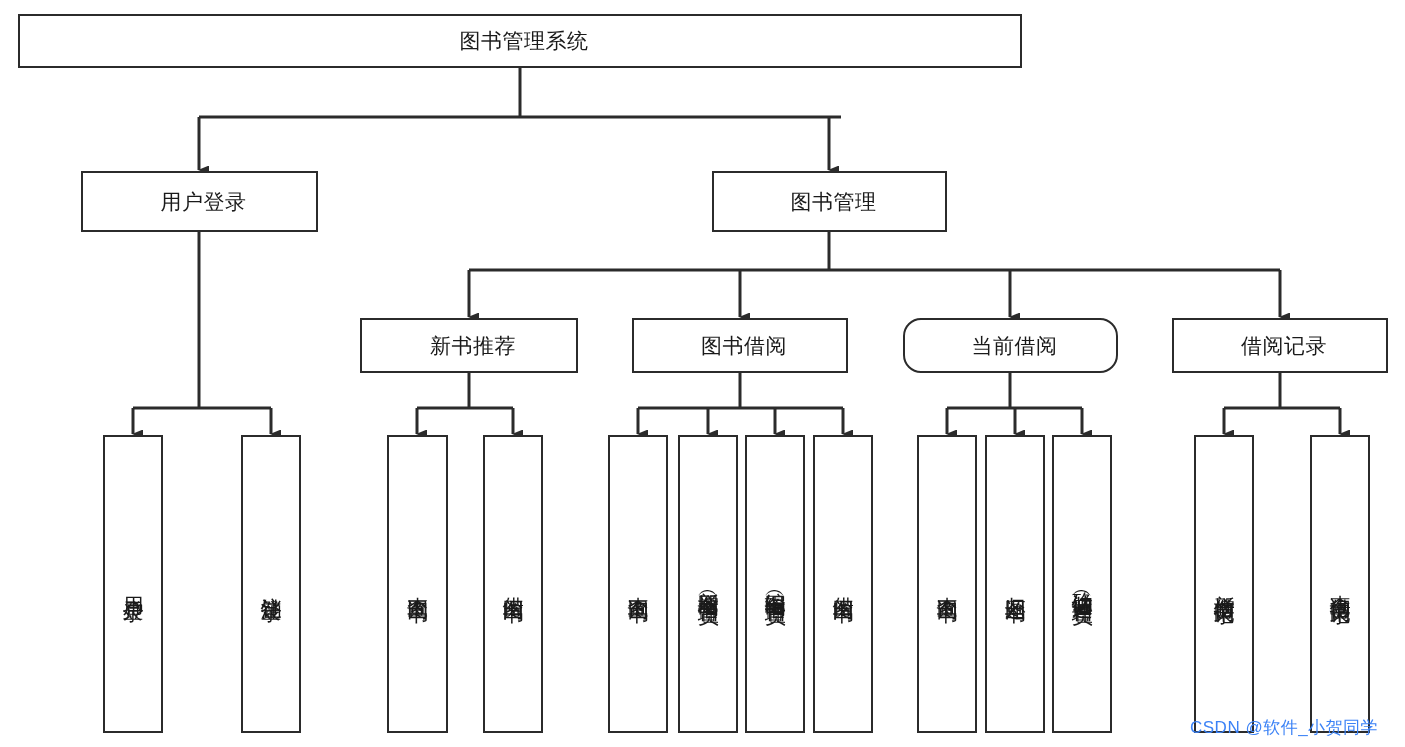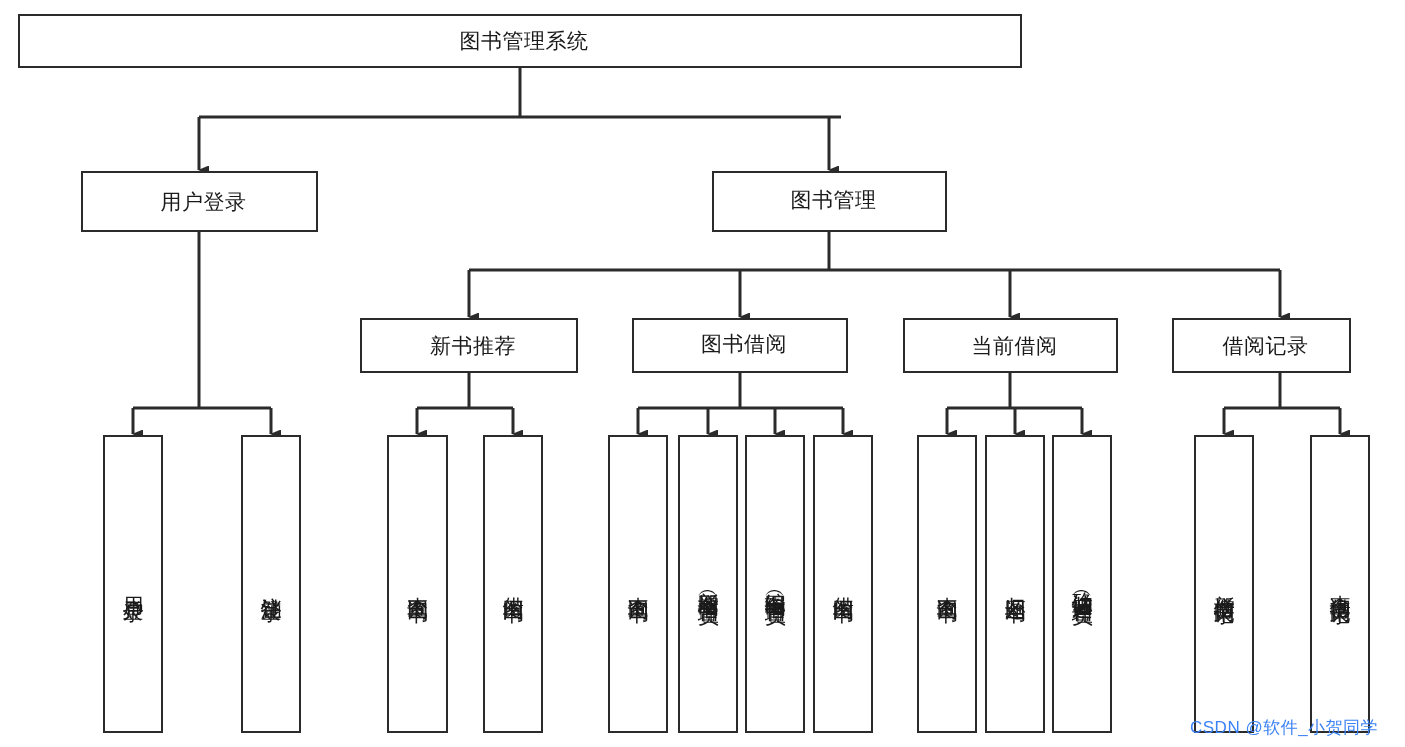--- a/index.html
+++ b/index.html
@@ -115,34 +115,34 @@
     </g>
   </svg>
 
   <div class="node horiz" style="left:18px; top:14px; width:1004px; height:54px;">
     <span>图书管理系统</span>
   </div>
 
   <div class="node horiz" style="left:81px; top:171px; width:237px; height:61px;">
     <span>用户登录</span>
   </div>
-  <div class="node horiz" style="left:712px; top:171px; width:235px; height:61px;font-family:Liberation Mono, monospace;">
+  <div class="node horiz" style="left:712px; top:171px; width:235px; height:61px;">
     <span>图书管理</span>
   </div>
 
   <div class="node horiz" style="left:360px; top:318px; width:218px; height:55px;align-items:center;">
     <span>新书推荐</span>
   </div>
-  <div class="node horiz" style="left:632px; top:318px; width:216px; height:55px;font-family:Liberation Mono, monospace;">
+  <div class="node horiz" style="left:632px; top:318px; width:216px; height:55px;">
     <span>图书借阅</span>
   </div>
-  <div class="node horiz" style="left:903px; top:318px; width:215px; height:55px;">
+  <div class="node horiz" style="left:903px; top:318px; width:215px; height:55px;border-radius:18px;">
     <span>当前借阅</span>
   </div>
-  <div class="node horiz" style="left:1172px; top:318px; width:179px; height:55px;">
+  <div class="node horiz" style="left:1172px; top:318px; width:216px; height:55px;">
     <span>借阅记录</span>
   </div>
 
   <div class="node vert" style="left:103px; top:435px; width:60px; height:298px;">
     <span class="vtext">用户登录</span>
   </div>
   <div class="node vert" style="left:241px; top:435px; width:60px; height:298px;">
     <span class="vtext">注销登录</span>
   </div>
   <div class="node vert" style="left:387px; top:435px; width:61px; height:298px;">

